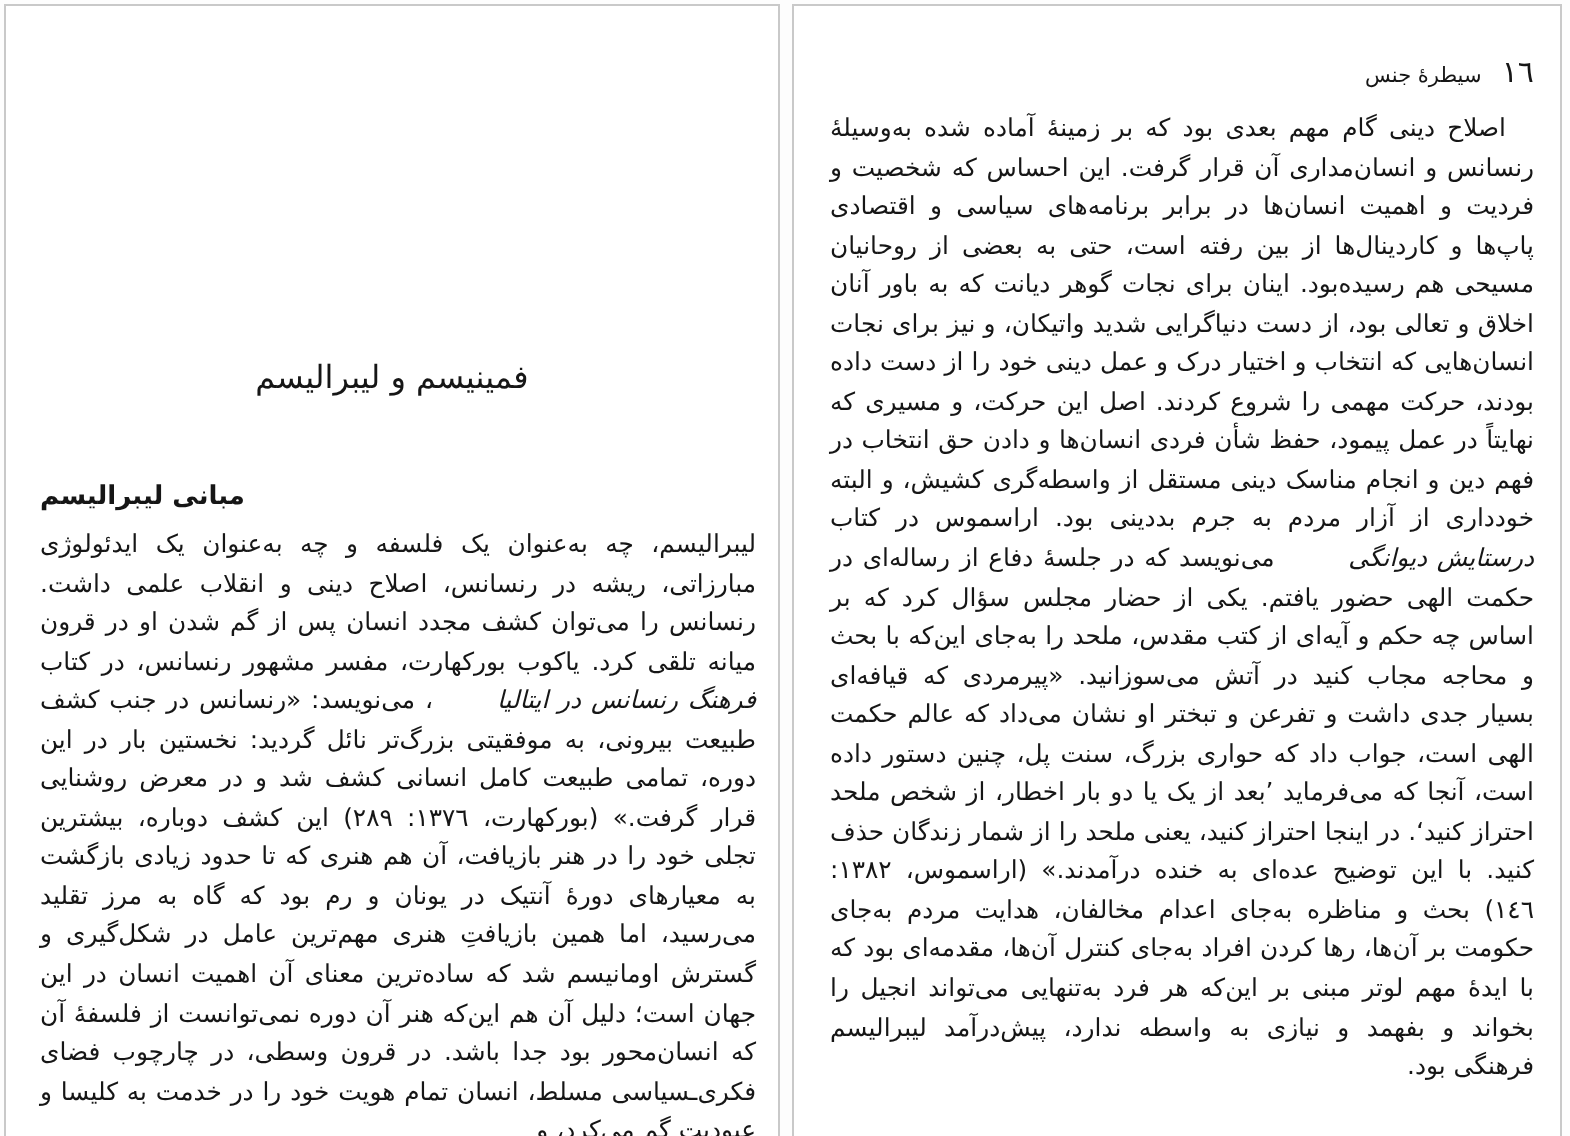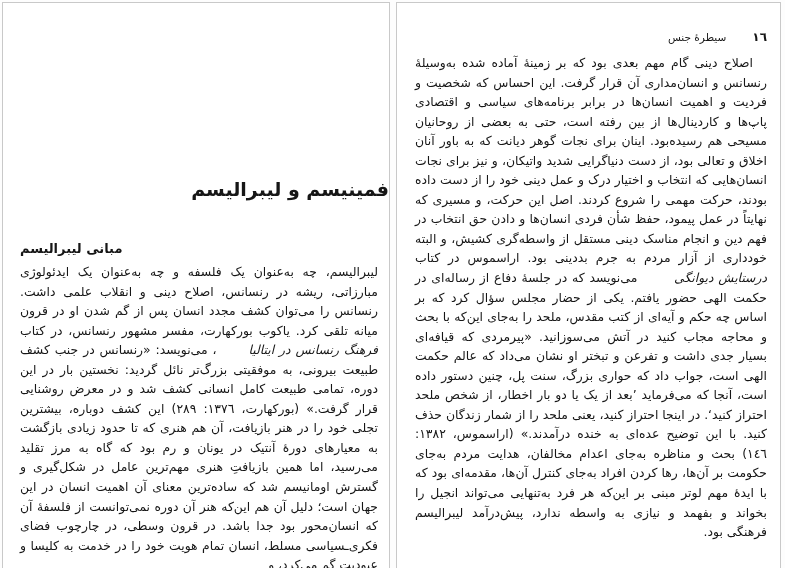--- a/index.html
+++ b/index.html
@@ -26,49 +26,49 @@
     border: 1px solid #c9c9c9;
     box-sizing: border-box;
     direction: rtl;
   }
   .page-left  { left: 2px;   width: 388px; }
   .page-right { left: 396px; width: 385px; }
 
   
   .chapter-title {
     margin: 176px 0 0 0;
-    text-align: right;
-    font-size: 19px;
-    font-weight: bold;
+    text-align: center;
+    font-size: 16px;
+    font-weight: normal;
     line-height: 20px;
   }
   .section-heading {
     margin: 42px 11px 0 17px;
     text-align: left;
     font-size: 13px;
     font-weight: bold;
     line-height: 16px;
   }
   .page-left .body-p {
     margin: 5px 11px 0 17px;
   }
 
   
   .running-header {
     margin: 26px 13px 0 18px;
     text-align: right;
     line-height: 14px;
   }
   .running-header .page-num {
-    font-size: 12px;
-    font-weight: bold;
+    font-size: 15px;
+    font-weight: normal;
   }
   .running-header .book-name {
     font-size: 10.5px;
-    margin-right: 21px;
+    margin-right: 5px;
   }
   .page-right .body-p {
     margin: 9px 13px 0 18px;
   }
   .page-right .body-p + .body-p { margin-top: 0; }
 
   
   .body-p {
     font-size: 12.4px;
     line-height: 19.55px;

